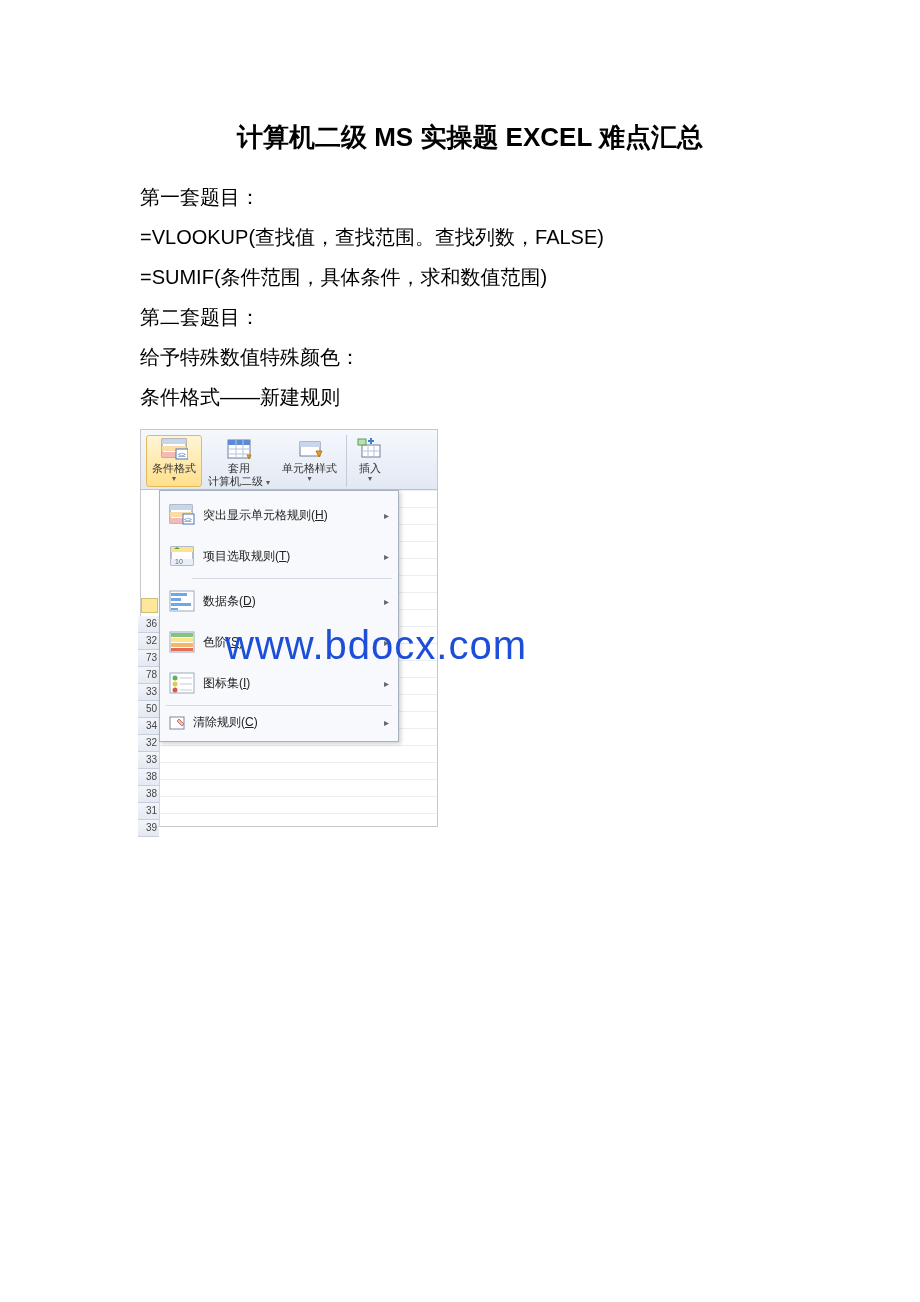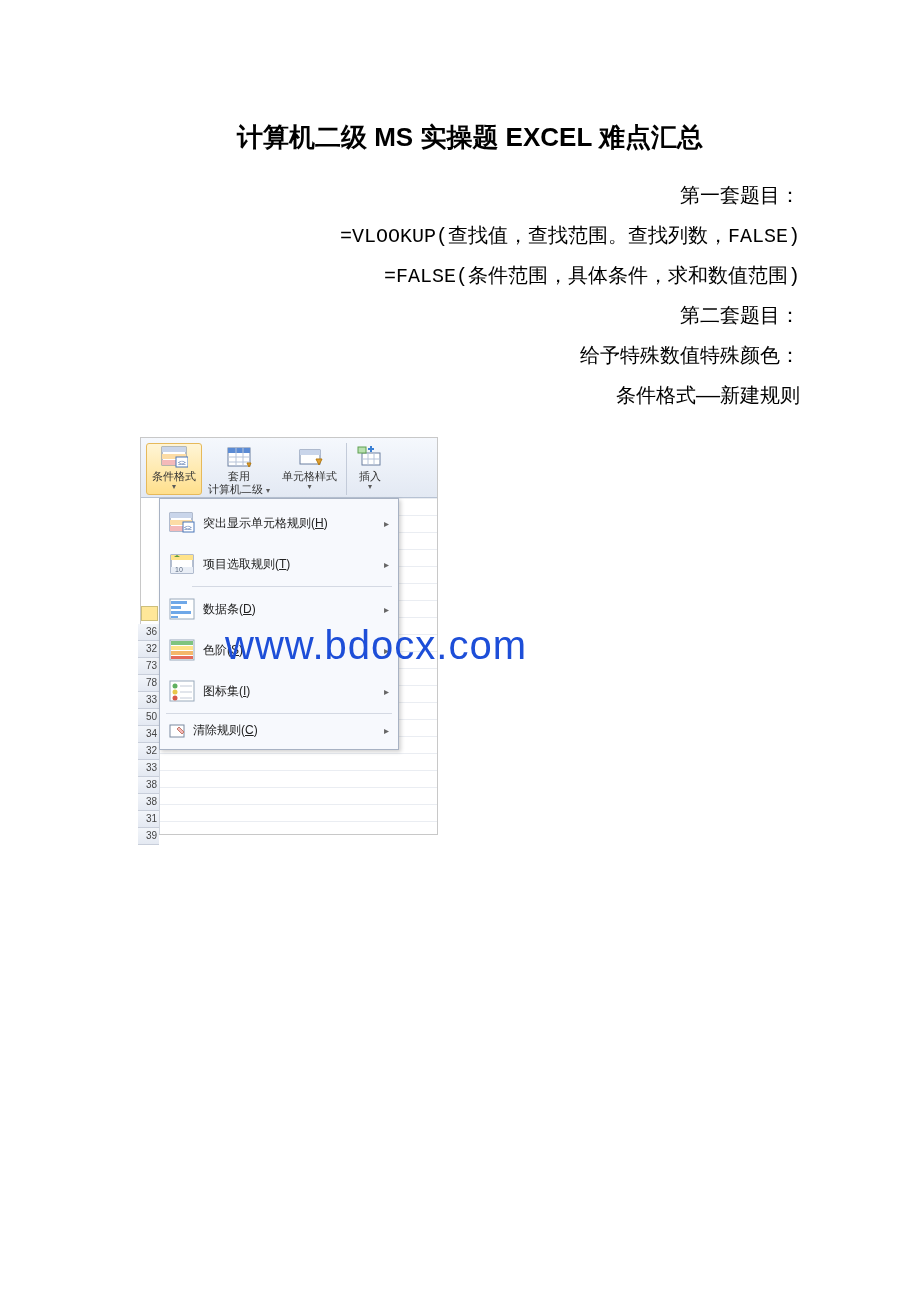--- a/index.html
+++ b/index.html
@@ -14,25 +14,24 @@
   .title {
     font-family: "SimHei", "黑体", sans-serif;
     font-weight: bold;
     font-size: 26px;
     text-align: center;
     margin-bottom: 22px;
   }
   .body-line {
     font-size: 20px;
     line-height: 2.0;
-    font-family: Liberation Mono, monospace;
-    text-align: right;
+    font-family: Liberation Sans, sans-serif;
   }
   .screenshot {
-    margin-top: 20px;
+    margin-top: 12px;
     position: relative;
     width: 298px;
     border: 1px solid #c8c8c8;
     background: #eaeef5;
     font-family: "Microsoft YaHei", "SimSun", sans-serif;
   }
   .ribbon {
     display: flex;
     background: linear-gradient(#f5f8fd, #e3e9f3);
     border-bottom: 1px solid #b7c2d3;
@@ -140,21 +139,21 @@
     font-weight: 400;
   }
 </style>
 </head>
 <body>
 
 <div class="title">计算机二级 MS 实操题 EXCEL 难点汇总</div>
 
 <div class="body-line">第一套题目：</div>
 <div class="body-line">=VLOOKUP(查找值，查找范围。查找列数，FALSE)</div>
-<div class="body-line">=FALSE(条件范围，具体条件，求和数值范围)</div>
+<div class="body-line">=SUMIF(条件范围，具体条件，求和数值范围)</div>
 <div class="body-line">第二套题目：</div>
 <div class="body-line">给予特殊数值特殊颜色：</div>
 <div class="body-line">条件格式——新建规则</div>
 
 <div class="screenshot">
 
   <div class="ribbon">
     <div class="ribbon-btn selected">
       <svg class="ribbon-ico" viewBox="0 0 28 24">
         <rect x="2" y="2" width="24" height="18" fill="#fff" stroke="#6b7fa0"></rect>

